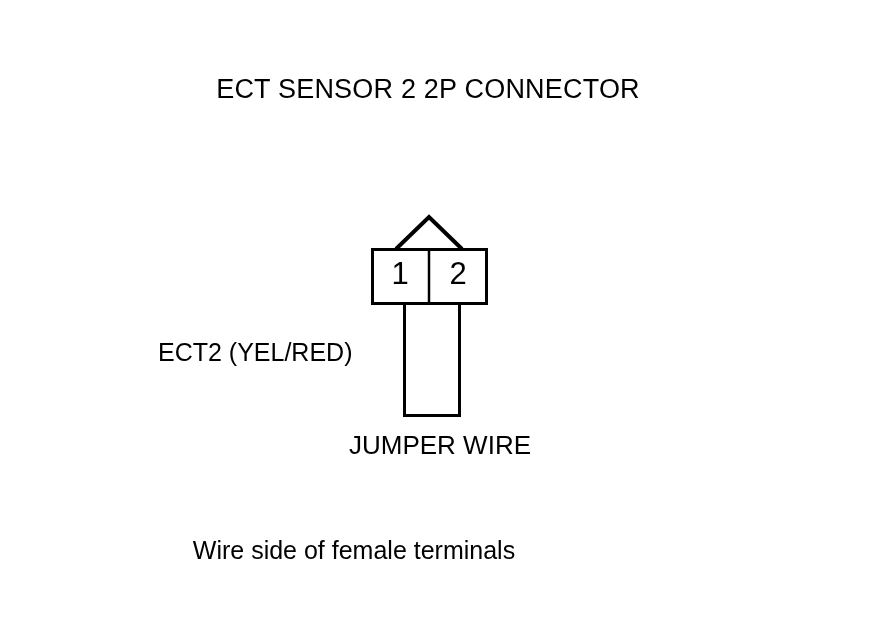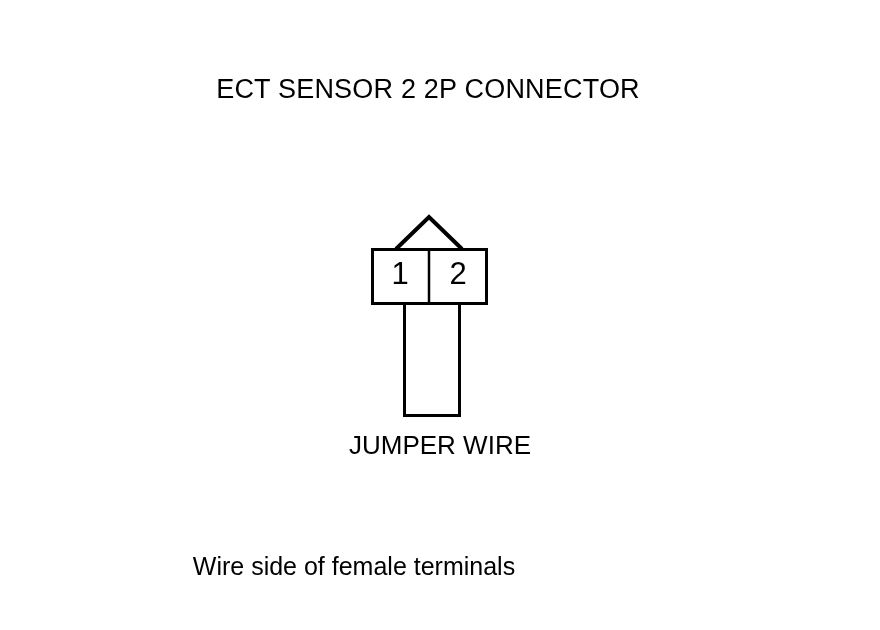--- a/index.html
+++ b/index.html
@@ -70,21 +70,21 @@
     left: 0;
     top: 432px;
     width: 880px;
     text-align: center;
     font-size: 26px;
   }
 
   
   #caption {
     left: 0;
-    top: 554px;
+    top: 538px;
     width: 708px;
     text-align: center;
     font-size: 25px;
   }
 
   
   #art {
     position: absolute;
     left: 0;
     top: 0;
@@ -108,19 +108,20 @@
 
     <polyline points="404.5,304 404.5,415.5 459.5,415.5 459.5,304" fill="none" stroke="#000000" stroke-width="3" stroke-linejoin="miter" stroke-linecap="butt"></polyline>
   </svg>
 
   <div class="txt" id="title">ECT SENSOR 2 2P CONNECTOR</div>
 
   <div class="txt terminal-num" id="terminal-1">1</div>
 
   <div class="txt terminal-num" id="terminal-2">2</div>
 
+  <div class="txt" id="label-left">ECT2 (YEL/RED)</div>
 
 
   <div class="txt" id="label-jumper">JUMPER WIRE</div>
 
   <div class="txt" id="caption">Wire side of female terminals</div>
 
 </div>
 
 </body></html>

